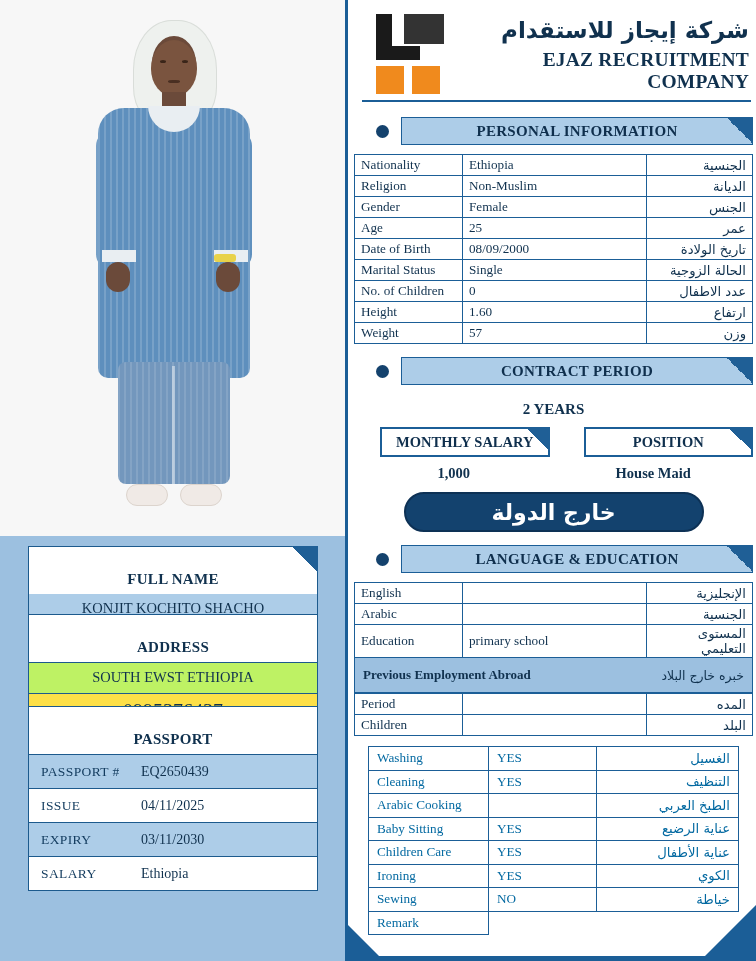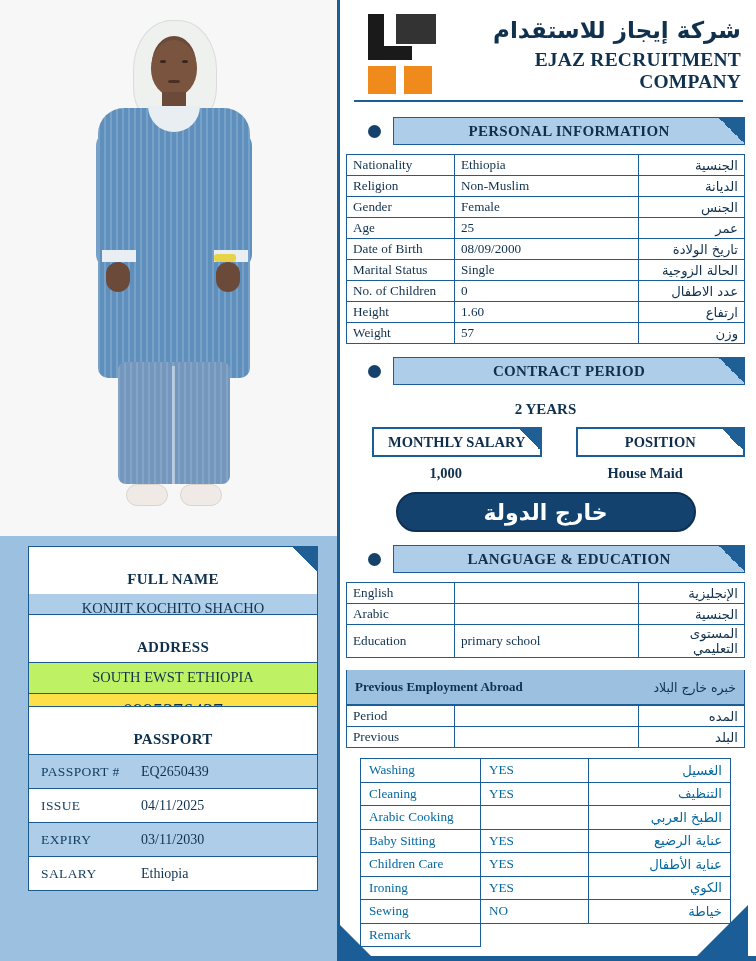--- a/index.html
+++ b/index.html
@@ -106,21 +106,21 @@
   }
   .prow .k {
     width:112px; padding-left:12px; font-size:13.5px; color:#123b5e; letter-spacing:.4px;
   }
   .prow .v { flex:1; font-size:14px; color:#10314e; }
   .prow.alt { background:#adcde8; }
   .prow.white { background:#ffffff; }
 
   
   #right {
-    position:absolute; left:337px; top:0; width:411px; height:961px;
+    position:absolute; left:345px; top:0; width:411px; height:961px;
     background:#ffffff; border-left:3px solid #1b5e97;
   }
   #right-inner { position:absolute; left:6px; top:4px; width:399px; height:950px; }
 
   
   #logo-row { position:relative; height:100px; }
   .logo-mark { position:absolute; left:14px; top:8px; width:92px; height:84px; }
   .lm-bar { position:absolute; left:8px; top:2px; width:16px; height:46px; background:#1a1a1a; }
   .lm-foot { position:absolute; left:8px; top:34px; width:44px; height:14px; background:#1a1a1a; }
   .lm-sq-dark { position:absolute; left:36px; top:2px; width:40px; height:30px; background:#333333; }
@@ -182,21 +182,21 @@
     margin:10px auto 4px; width:300px; height:40px; background:#13426e; border-radius:22px;
     border:2px solid #0d3155;
     display:flex; align-items:center; justify-content:center;
     color:#ffffff; font-size:22px; font-weight:bold;
     direction:rtl; font-family:"DejaVu Sans", sans-serif;
   }
 
   .subhdr {
     display:flex; align-items:center; justify-content:space-between;
     background:#9cc0e0; border:1px solid #1b5e97; border-top:none;
-    height:22px; padding:17px 8px; font-size:13px; font-weight:bold; color:#10314e;margin-top:12px;
+    height:22px; padding:17px 8px; font-size:13px; font-weight:bold; color:#10314e;
   }
   .subhdr .ar { direction:rtl; font-family:"DejaVu Sans", sans-serif; font-weight:normal; font-size:12.5px; }
 
   
   .skills-wrap { margin:10px 14px 0 14px; }
   table.skills { width:100%; border-collapse:collapse; table-layout:fixed; }
   table.skills td {
     border:1px solid #1b5e97; height:23.5px; font-size:13.2px; color:#0369a1; padding:1px 8px;
   }
   td.sk { width:120px; }
@@ -412,21 +412,21 @@
       </div>
 
       <table class="tbl">
         <tbody>
           <tr>
             <td class="k">Period</td>
             <td class="v"></td>
             <td class="ar">المده</td>
           </tr>
           <tr>
-            <td class="k">Previous</td>
+            <td class="k">Children</td>
             <td class="v"></td>
             <td class="ar">البلد</td>
           </tr>
         </tbody>
       </table>
 
       <div class="skills-wrap">
         <table class="skills">
           <tbody>
             <tr>

